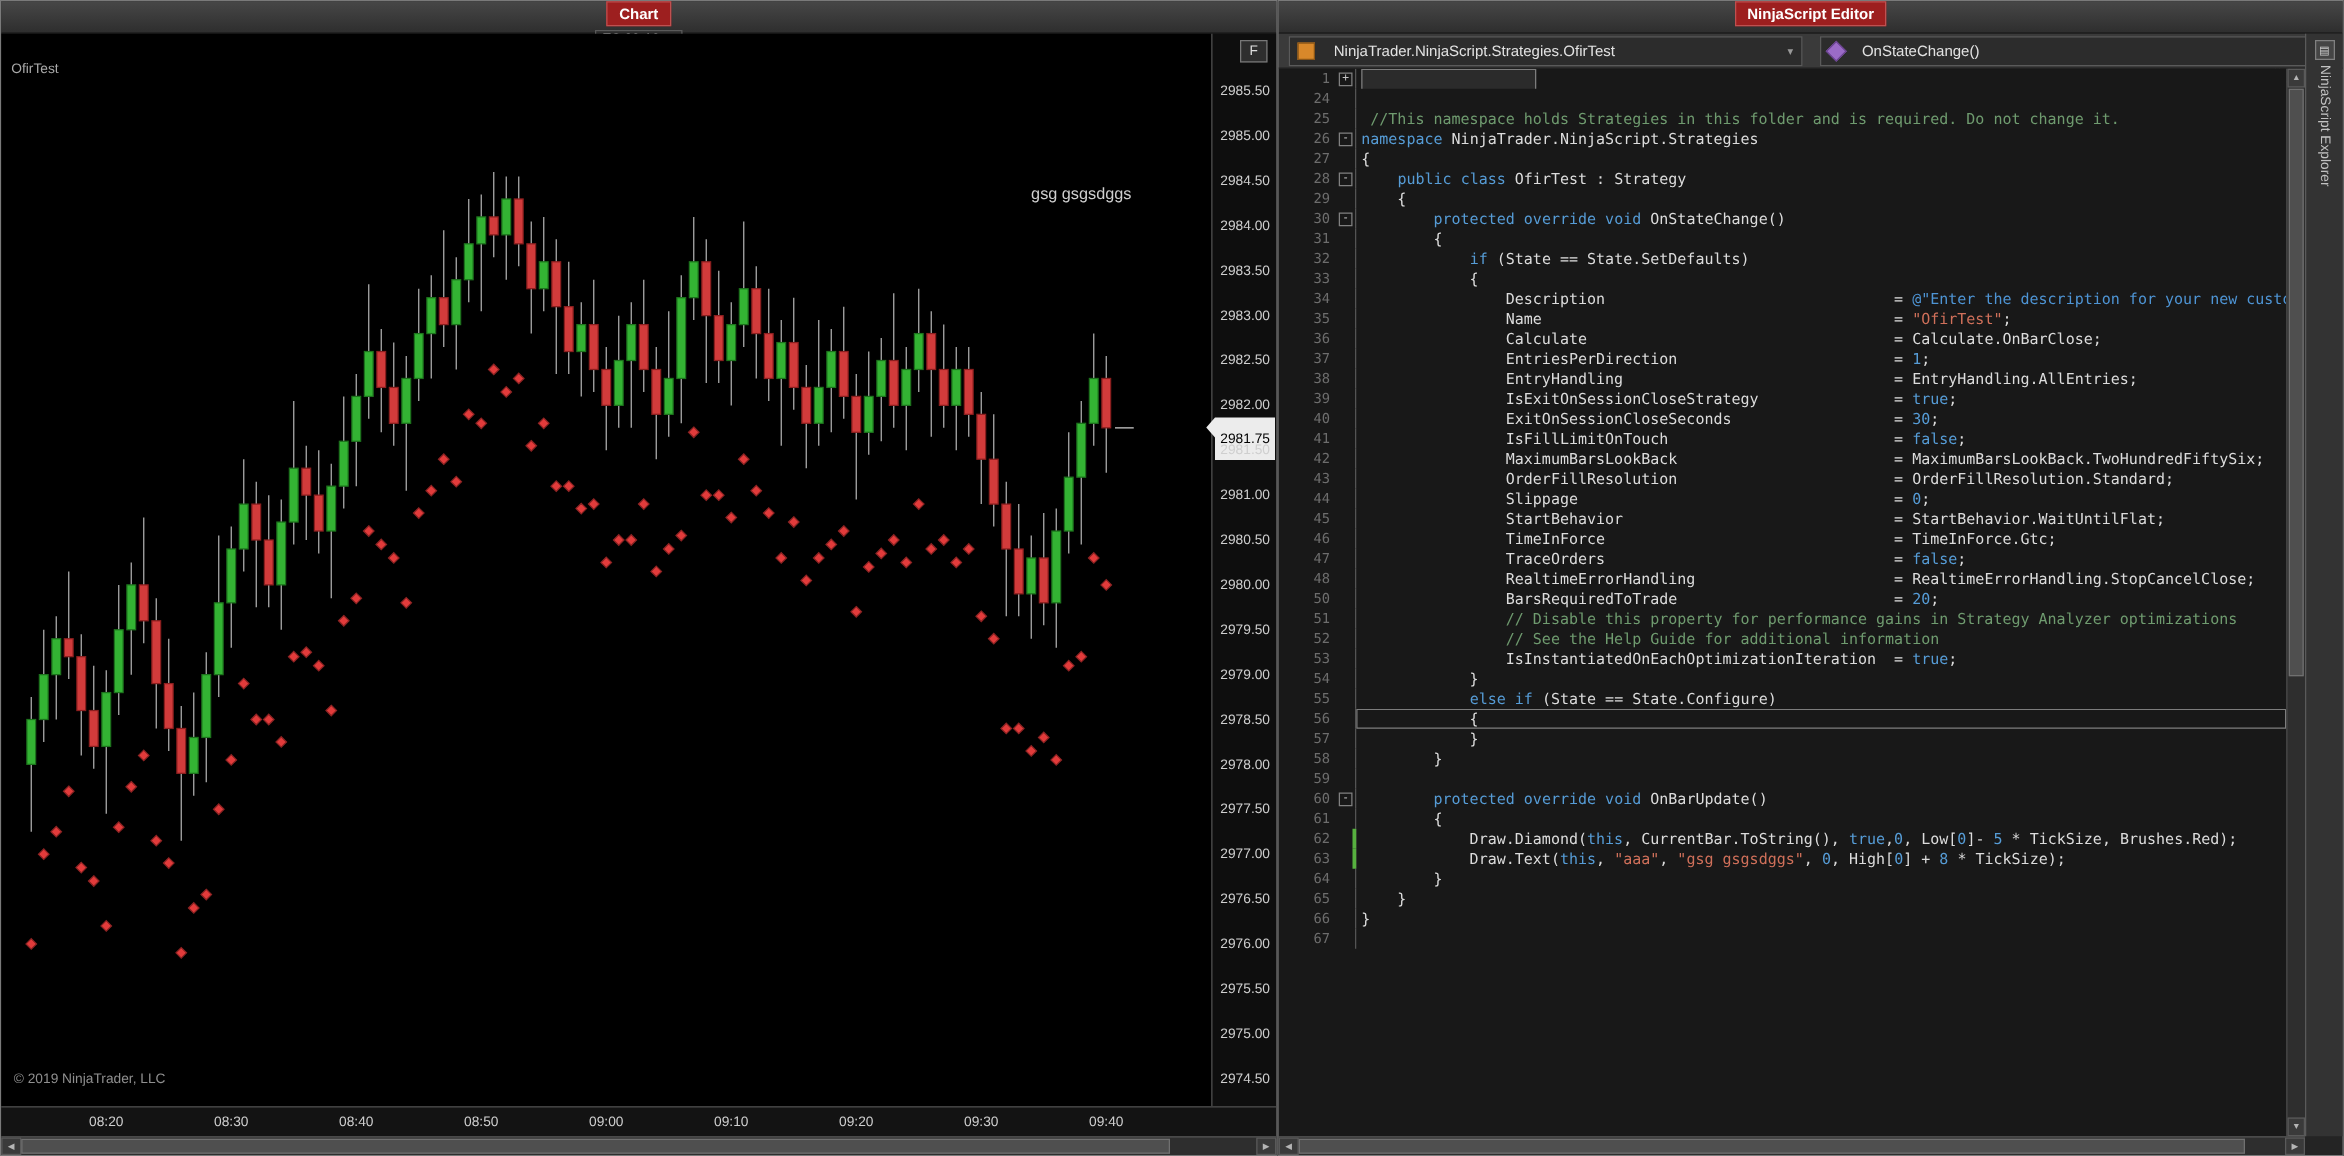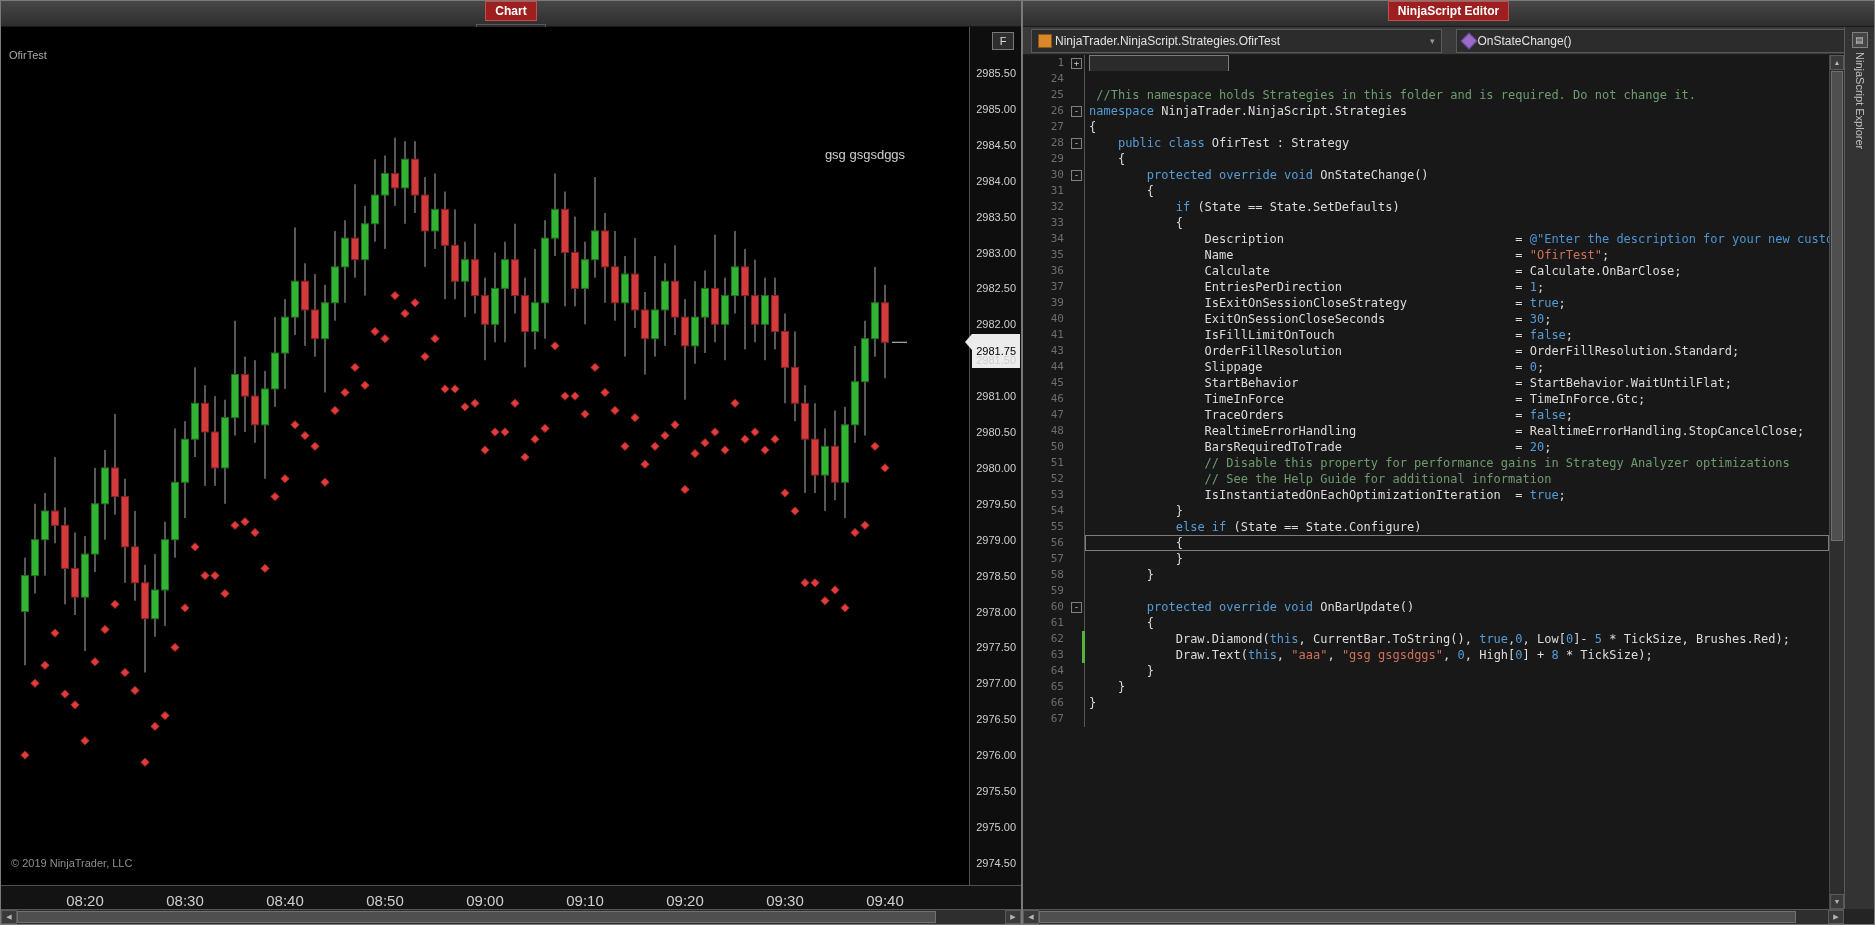--- a/index.html
+++ b/index.html
@@ -32,40 +32,40 @@
     border-left:1px solid #4f4f4f;box-sizing:border-box;overflow:visible;}
   .fit-btn{position:absolute;top:5px;right:7px;width:20px;height:16px;border:1px solid #777;background:#2e2e2e;
     color:#ddd;font-size:11px;display:flex;align-items:center;justify-content:center;}
   .ptick{position:absolute;right:5px;color:#cfcfcf;font-size:11px;white-space:nowrap;}
   .price-tag{position:absolute;left:2px;right:1px;height:16px;background:#ececec;color:#000;font-size:11px;
     display:flex;align-items:center;justify-content:flex-end;padding:17px 4px;box-sizing:border-box;}
   .price-tag::before{content:"";position:absolute;left:-7px;top:0;border-right:7px solid #ececec;
     border-top:8px solid transparent;border-bottom:8px solid transparent;}
   .time-axis{position:absolute;top:884px;left:0;right:0;height:26px;background:#131313;border-top:1px solid #4f4f4f;
     box-sizing:border-box;}
-  .ttick{position:absolute;top:6px;width:44px;text-align:center;color:#cfcfcf;font-size:15px;}
+  .ttick{position:absolute;top:6px;width:44px;text-align:center;color:#cfcfcf;font-size:11px;}
 
   
   .hscroll{position:absolute;bottom:0;left:0;right:0;height:15px;background:#2e2e2e;border-top:1px solid #565656;
     display:flex;box-sizing:border-box;}
   .sb-btn{width:16px;height:100%;display:flex;align-items:center;justify-content:center;color:#b5b5b5;
     font-size:7px;background:#3a3a3a;border:1px solid #5a5a5a;box-sizing:border-box;}
   .sb-track{flex:1;position:relative;}
   .sb-thumb{position:absolute;top:1px;bottom:1px;background:#4f4f4f;border:1px solid #707070;box-sizing:border-box;}
   .vscroll{position:absolute;top:54px;bottom:15px;right:30px;width:15px;background:#2e2e2e;
     border-left:1px solid #4a4a4a;box-sizing:border-box;}
   .vsb-btn{position:absolute;left:0;right:0;height:15px;display:flex;align-items:center;justify-content:center;
     color:#b5b5b5;font-size:7px;background:#3a3a3a;border:1px solid #5a5a5a;box-sizing:border-box;}
   .vsb-thumb{position:absolute;left:1px;right:1px;background:#4f4f4f;border:1px solid #707070;box-sizing:border-box;}
 
   
   .dd-row{position:absolute;top:26px;left:0;right:0;height:28px;background:#3a3a3a;border-bottom:1px solid #1f1f1f;
     display:flex;align-items:center;gap:14px;padding:0 8px;box-sizing:border-box;}
   .ed-dd{flex:1;height:22px;background:#2c2c2c;border:1px solid #5a5a5a;display:flex;align-items:center;
-    gap:3px;padding:0 6px;color:#e2e2e2;font-size:12px;white-space:nowrap;overflow:hidden;}
+    gap:15px;padding:0 6px;color:#e2e2e2;font-size:12px;white-space:nowrap;overflow:hidden;}
   .ed-dd .chev{margin-left:auto;}
   .dd-icon-strategy{width:12px;height:12px;background:#d8882a;border:1px solid #8a5517;flex:none;}
   .dd-icon-method{width:10px;height:10px;background:#9b6bc7;border:1px solid #6a4390;transform:rotate(45deg);flex:none;}
 
   .editor-body{position:absolute;top:54px;bottom:15px;left:0;right:45px;background:#181818;overflow:hidden;
     font-family:"DejaVu Sans Mono",monospace;font-size:12px;}
   .crow{display:flex;height:16px;line-height:16px;position:relative;}
   .gut{width:46px;flex:none;text-align:right;padding-right:5px;color:#6d6d6d;font-size:11px;box-sizing:border-box;}
   .fold{width:16px;flex:none;position:relative;border-right:1px solid #545454;box-sizing:border-box;}
   .fold-box{position:absolute;left:2px;top:3px;width:9px;height:9px;border:1px solid #808080;background:#181818;
@@ -592,33 +592,43 @@
           <span class="gut">36</span>
           <span class="fold"></span>
           <span class="ctext"><span class="tk-d">                Calculate                                  = </span><span class="tk-d">Calculate.OnBarClose;</span></span>
         </div>
         <div class="crow">
           <span class="gut">37</span>
           <span class="fold"></span>
           <span class="ctext"><span class="tk-d">                EntriesPerDirection                        = </span><span class="tk-n">1</span><span class="tk-d">;</span></span>
         </div>
         <div class="crow">
+          <span class="gut">38</span>
+          <span class="fold"></span>
+          <span class="ctext"><span class="tk-d">                EntryHandling                              = </span><span class="tk-d">EntryHandling.AllEntries;</span></span>
+        </div>
+        <div class="crow">
           <span class="gut">39</span>
           <span class="fold"></span>
           <span class="ctext"><span class="tk-d">                IsExitOnSessionCloseStrategy               = </span><span class="tk-k">true</span><span class="tk-d">;</span></span>
         </div>
         <div class="crow">
           <span class="gut">40</span>
           <span class="fold"></span>
           <span class="ctext"><span class="tk-d">                ExitOnSessionCloseSeconds                  = </span><span class="tk-n">30</span><span class="tk-d">;</span></span>
         </div>
         <div class="crow">
           <span class="gut">41</span>
           <span class="fold"></span>
           <span class="ctext"><span class="tk-d">                IsFillLimitOnTouch                         = </span><span class="tk-k">false</span><span class="tk-d">;</span></span>
+        </div>
+        <div class="crow">
+          <span class="gut">42</span>
+          <span class="fold"></span>
+          <span class="ctext"><span class="tk-d">                MaximumBarsLookBack                        = </span><span class="tk-d">MaximumBarsLookBack.TwoHundredFiftySix;</span></span>
         </div>
         <div class="crow">
           <span class="gut">43</span>
           <span class="fold"></span>
           <span class="ctext"><span class="tk-d">                OrderFillResolution                        = </span><span class="tk-d">OrderFillResolution.Standard;</span></span>
         </div>
         <div class="crow">
           <span class="gut">44</span>
           <span class="fold"></span>
           <span class="ctext"><span class="tk-d">                Slippage                                   = </span><span class="tk-n">0</span><span class="tk-d">;</span></span>

